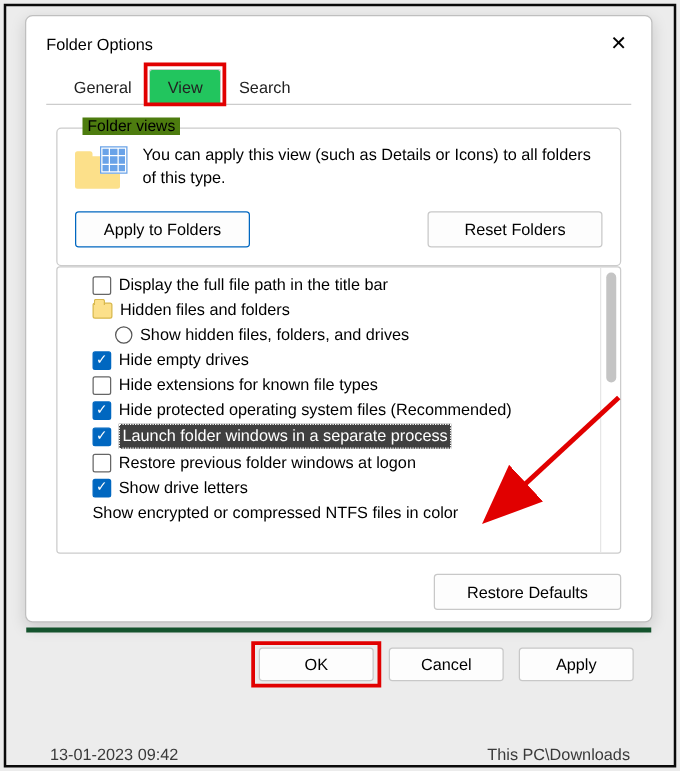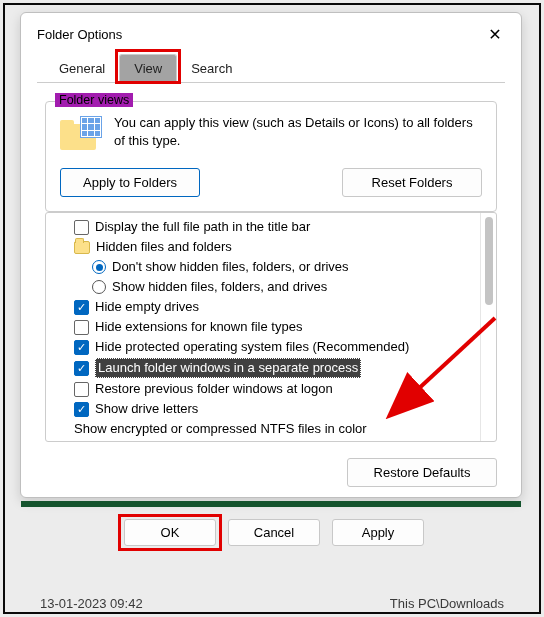--- a/index.html
+++ b/index.html
@@ -4,25 +4,25 @@
 <style>
 * { box-sizing: border-box; margin: 0; padding: 0; font-family: 'Segoe UI', Tahoma, sans-serif; font-size: 13px; }
 body { background: #ececec; width: 544px; height: 617px; position: relative; overflow: hidden; }
 .outer-border { position: absolute; top: 3px; left: 3px; right: 3px; bottom: 3px; border: 2px solid #0a0a0a; }
 .dialog { position: absolute; top: 12px; left: 20px; width: 502px; height: 486px; background: #fff; border: 1px solid #bfbfbf; border-radius: 6px; box-shadow: 0 4px 12px rgba(0,0,0,0.15); display: flex; flex-direction: column; }
 .titlebar { display: flex; align-items: center; justify-content: space-between; padding: 12px 16px 10px 16px; }
 .titlebar-title { font-size: 13px; }
 .close-x { font-size: 16px; cursor: default; width: 20px; text-align: center; }
 .tabs-row { display: flex; align-items: flex-end; gap: 0; margin: 0 16px; border-bottom: 1px solid #ccc; padding-left: 8px; }
 .tab { padding: 6px 14px 6px 14px; color: #222; cursor: default; position: relative; }
-.tab.active { border: 1px solid #ccc; border-bottom: 1px solid #fff; border-radius: 3px 3px 0 0; background: #a3a3a3; margin-bottom: -1px; }
+.tab.active { border: 1px solid #ccc; border-bottom: 1px solid #fff; border-radius: 3px 3px 0 0; background: #22c55e; margin-bottom: -1px; }
 .highlight-view { position: absolute; top: -6px; left: -5px; right: -5px; bottom: -2px; border: 3px solid #e10000; pointer-events: none; }
 .content { padding: 10px 24px 14px 24px; flex: 1; display: flex; flex-direction: column; }
 .groupbox { border: 1px solid #ccc; border-radius: 4px; padding: 12px 14px 14px 14px; position: relative; margin-top: 8px; }
-.groupbox-legend { position: absolute; top: -9px; left: 9px; background: #a21caf; padding: 0 4px; font-size: 12.5px; }
+.groupbox-legend { position: absolute; top: -9px; left: 20px; background: #4d7c0f; padding: 0 4px; font-size: 12.5px; }
 .fv-row { display: flex; gap: 14px; align-items: flex-start; }
 .fv-icon { width: 40px; height: 38px; position: relative; margin-top: 4px; flex-shrink: 0; }
 .fv-icon .folder-back { position: absolute; left: 0; top: 6px; width: 36px; height: 26px; background: #fce08a; border-radius: 2px; }
 .fv-icon .folder-tab { position: absolute; left: 0; top: 2px; width: 14px; height: 6px; background: #fce08a; border-radius: 2px 2px 0 0; }
 .fv-icon .grid { position: absolute; right: -2px; top: -2px; width: 22px; height: 22px; background: #fff; border: 1px solid #6aa3e8; display: grid; grid-template-columns: repeat(3,1fr); grid-template-rows: repeat(3,1fr); gap: 1px; padding: 1px; }
 .fv-icon .grid div { background: #6aa3e8; }
 .fv-text { flex: 1; line-height: 1.35; }
 .fv-buttons { display: flex; gap: 28px; margin-top: 12px; justify-content: space-between; }
 .btn { border: 1px solid #c8c8c8; background: #fdfdfd; border-radius: 3px; padding: 6px 18px; min-width: 140px; text-align: center; cursor: default; }
 .btn.primary { border-color: #0067c0; }
@@ -39,21 +39,21 @@
 .chk.checked::after { content: "✓"; font-size: 11px; line-height: 11px; }
 .radio { width: 14px; height: 14px; border: 1.5px solid #555; border-radius: 50%; display: flex; align-items: center; justify-content: center; flex-shrink: 0; }
 .radio.sel { border-color: #0067c0; }
 .radio.sel::after { content: ""; width: 7px; height: 7px; background: #0067c0; border-radius: 50%; }
 .folder-mini { width: 16px; height: 13px; background: #fce08a; border: 1px solid #d8b84c; border-radius: 2px; flex-shrink: 0; position: relative; }
 .folder-mini::before { content: ""; position: absolute; left: 0; top: -4px; width: 7px; height: 4px; background: #fce08a; border: 1px solid #d8b84c; border-bottom: none; border-radius: 2px 2px 0 0; }
 .row.sel-row .lbl { background: #404040; color: #fff; border: 1px dotted #fff; padding: 0 2px; }
 .row .lbl { white-space: nowrap; }
 .restore-row { display: flex; justify-content: flex-end; margin-top: 16px; }
 .restore-row .btn { min-width: 150px; margin-left: 48px; }
-.bottom-buttons { border-top: 6px solid #14532d; padding: 12px 14px 14px 20px; display: flex; justify-content: center; gap: 12px; }
+.bottom-buttons { border-top: 4px solid #14532d; padding: 12px 14px 14px 20px; display: flex; justify-content: flex-end; gap: 12px; }
 .bottom-buttons .btn { min-width: 92px; padding: 5px 10px; }
 .ok-highlight { position: relative; }
 .ok-highlight::after { content: ""; position: absolute; top: -6px; left: -7px; right: -7px; bottom: -6px; border: 3px solid #e10000; pointer-events: none; }
 .arrow { position: absolute; pointer-events: none; }
 .arrow svg { overflow: visible; }
 .bg-bits { position: absolute; left: 0; right: 0; bottom: 6px; display: flex; justify-content: space-between; padding: 0 40px; color: #3a3a3a; font-size: 12px; }
 </style>
 </head>
 <body>
 
@@ -113,25 +113,20 @@
             <span class="chk"></span>
             <span class="lbl">Display the full file path in the title bar</span>
           </div>
           <div class="row">
             <span class="indent1"></span>
             <span class="folder-mini"></span>
             <span class="lbl">Hidden files and folders</span>
           </div>
           <div class="row">
             <span class="indent2"></span>
-            <span class="radio sel"></span>
-            <span class="lbl">Don't show hidden files, folders, or drives</span>
-          </div>
-          <div class="row">
-            <span class="indent2"></span>
             <span class="radio"></span>
             <span class="lbl">Show hidden files, folders, and drives</span>
           </div>
           <div class="row">
             <span class="indent1"></span>
             <span class="chk checked"></span>
             <span class="lbl">Hide empty drives</span>
           </div>
           <div class="row">
             <span class="indent1"></span>

